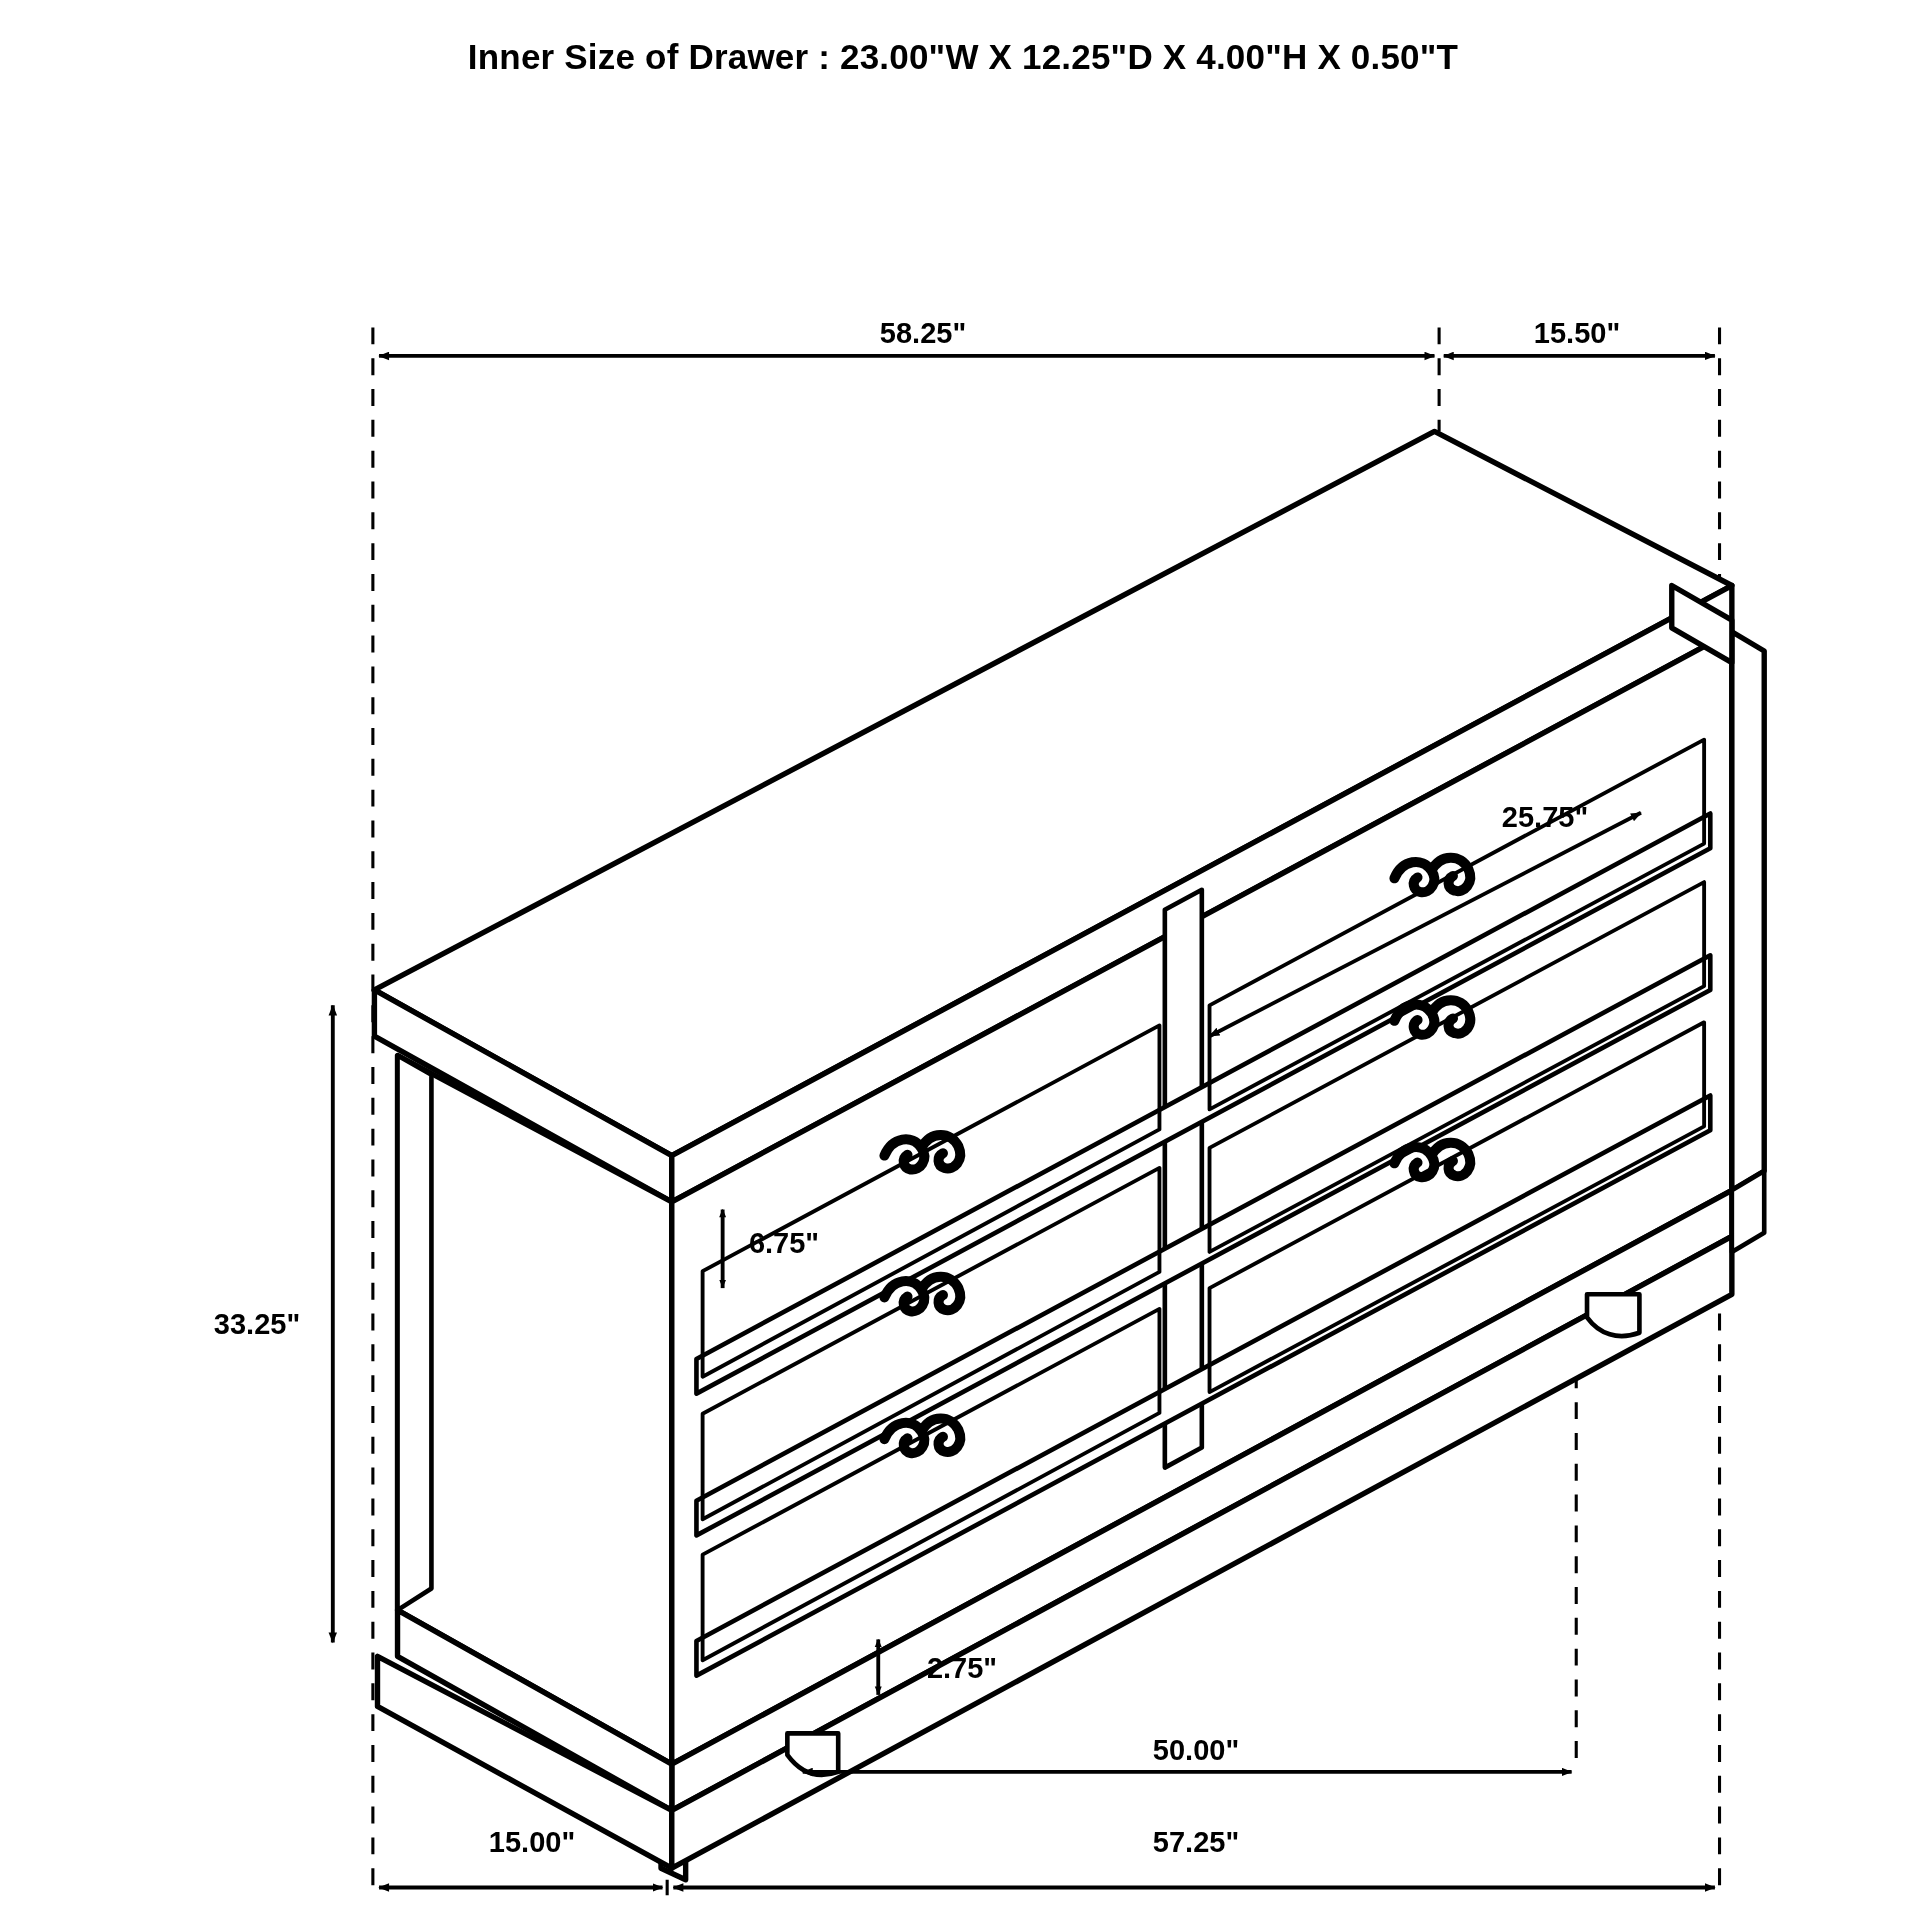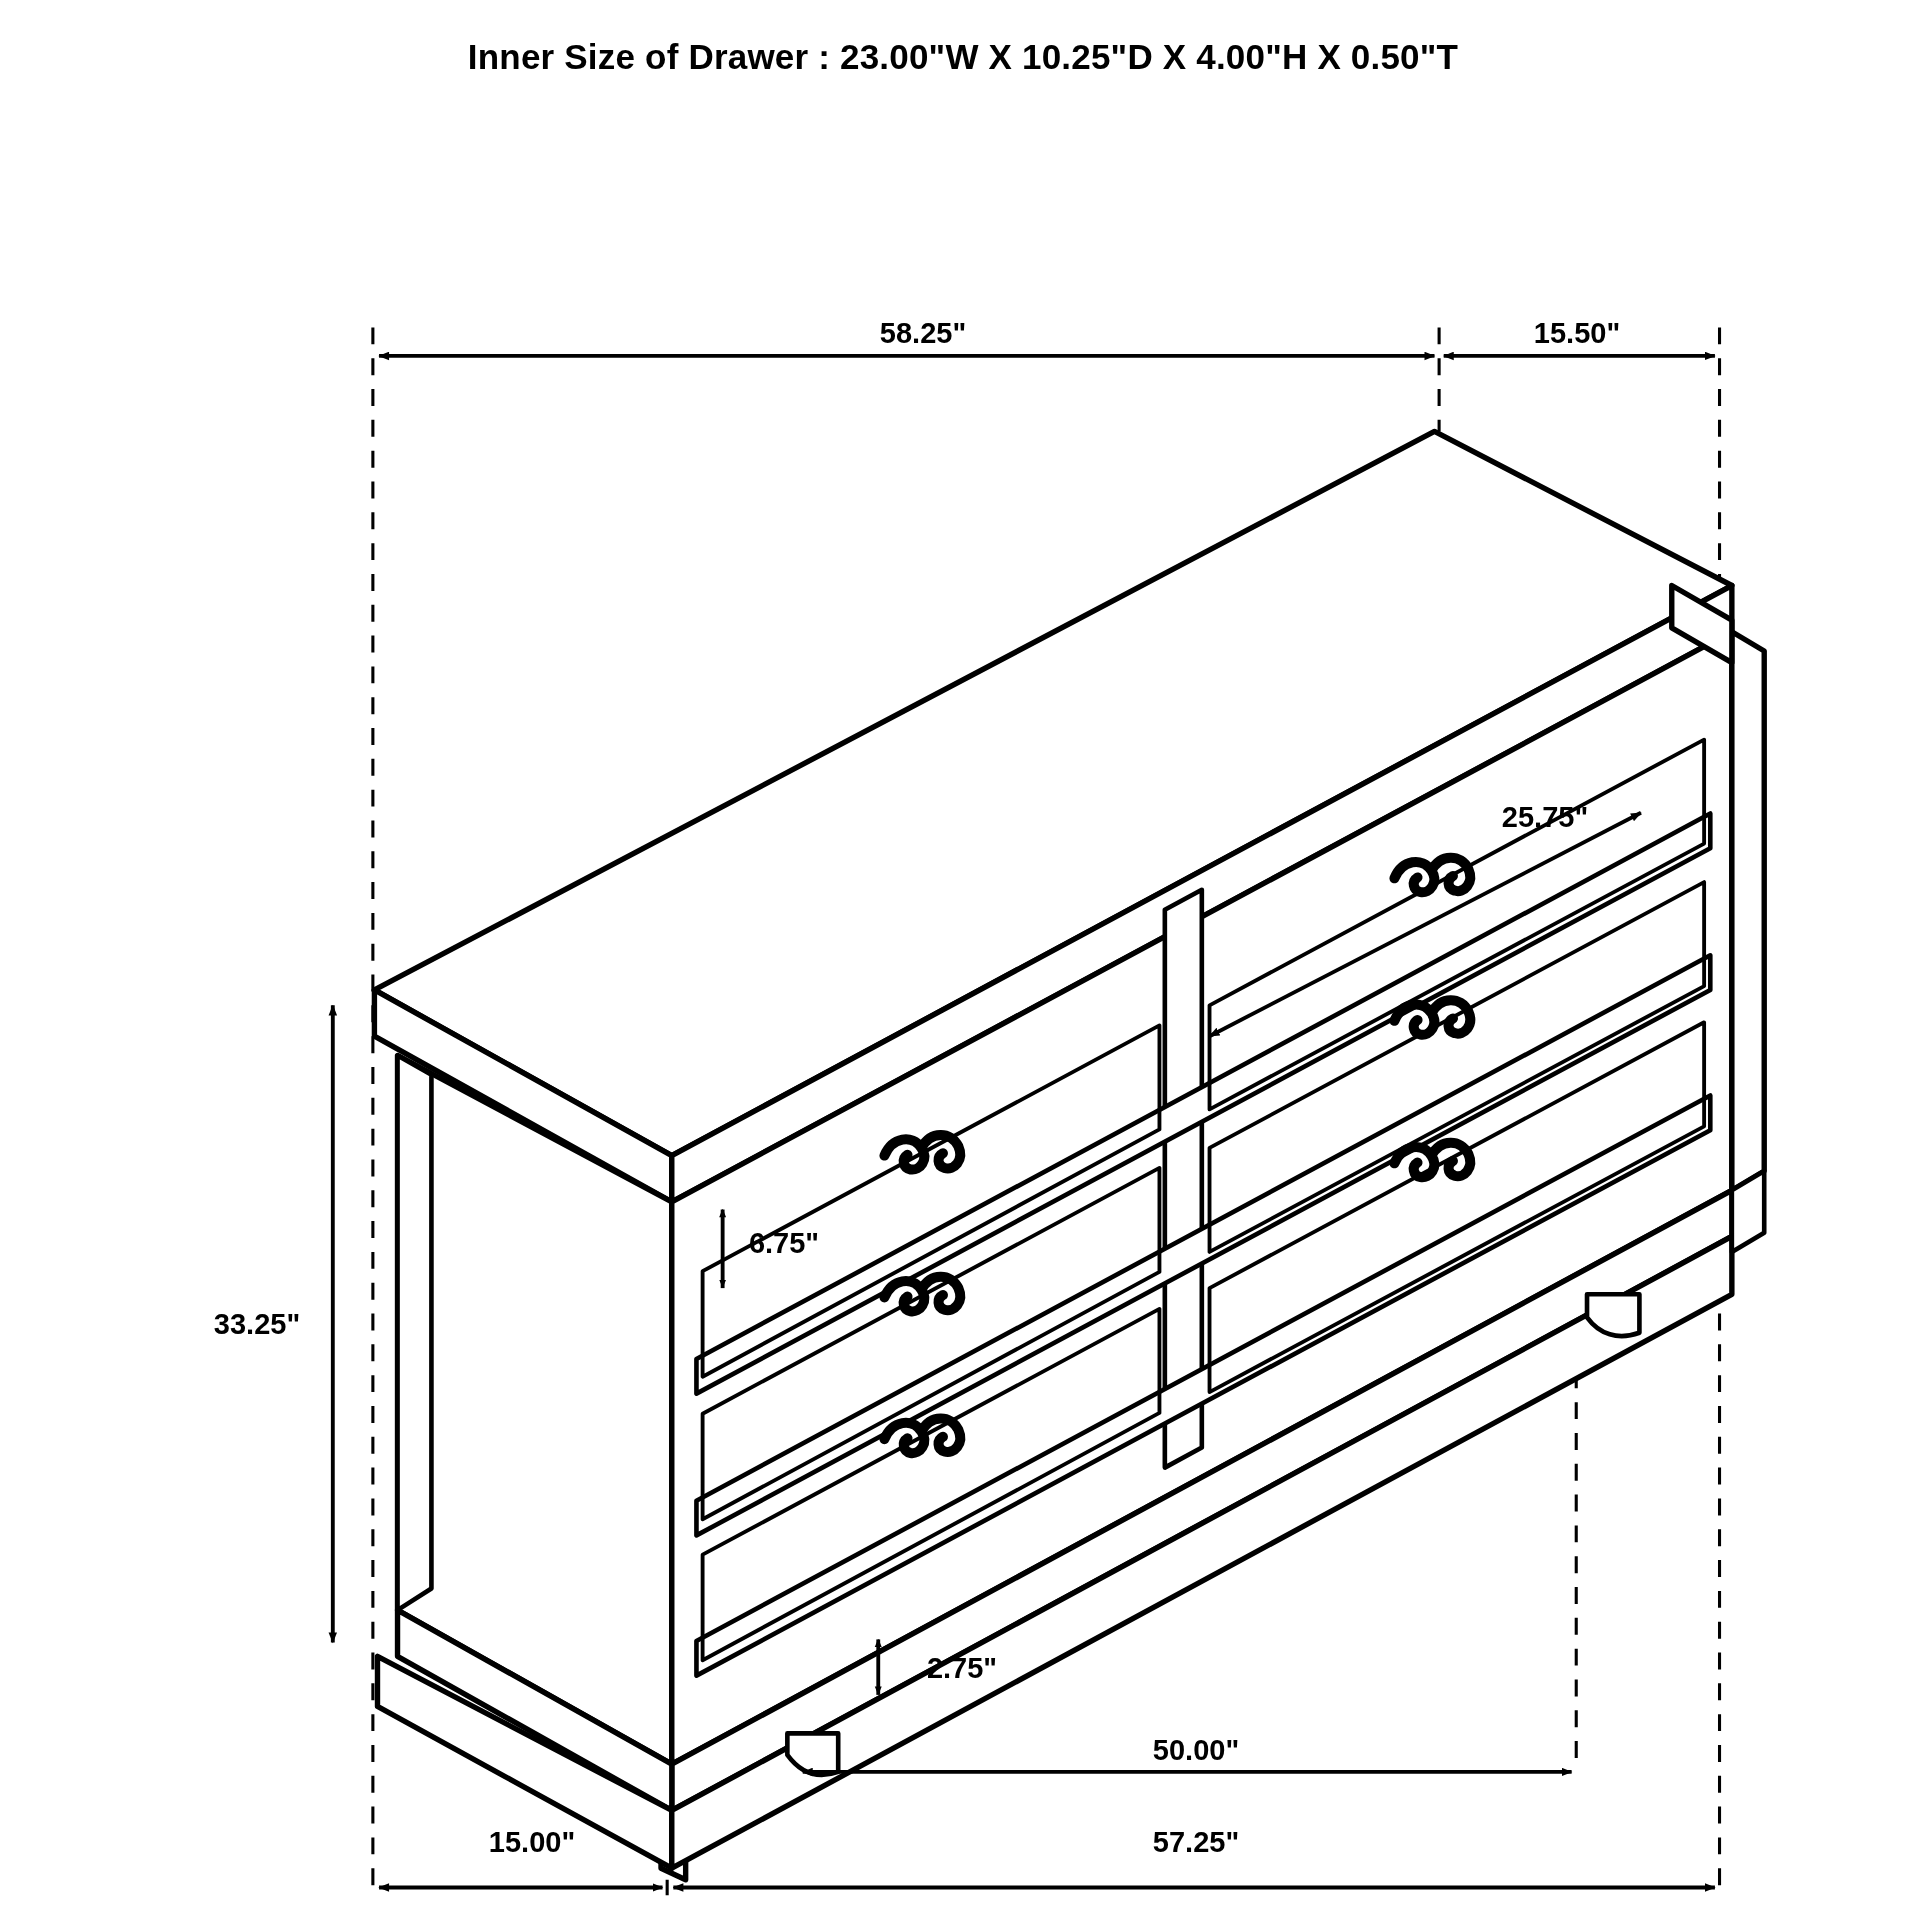--- a/index.html
+++ b/index.html
@@ -44,21 +44,21 @@
   }
   .dim-label.centered {
     transform: translate(-50%, -50%);
   }
 </style>
 </head>
 <body>
 
 <div id="page">
 
-  <div id="title">Inner Size of Drawer : 23.00"W X 10.25"D X 4.00"H X 0.50"T</div>
+  <div id="title">Inner Size of Drawer : 23.00"W X 12.25"D X 4.00"H X 0.50"T</div>
 
   <svg id="drawing" viewBox="0 0 2500 2500" xmlns="http://www.w3.org/2000/svg">
     <defs>
       <marker id="arrowEnd" markerWidth="16" markerHeight="16" refX="13" refY="5.5" orient="auto" markerUnits="userSpaceOnUse">
         <path d="M0,0 L14,5.5 L0,11 z" fill="#000"></path>
       </marker>
       <marker id="arrowStart" markerWidth="16" markerHeight="16" refX="1" refY="5.5" orient="auto" markerUnits="userSpaceOnUse">
         <path d="M14,0 L0,5.5 L14,11 z" fill="#000"></path>
       </marker>
       <marker id="arrowEndS" markerWidth="13" markerHeight="13" refX="11" refY="4.5" orient="auto" markerUnits="userSpaceOnUse">

